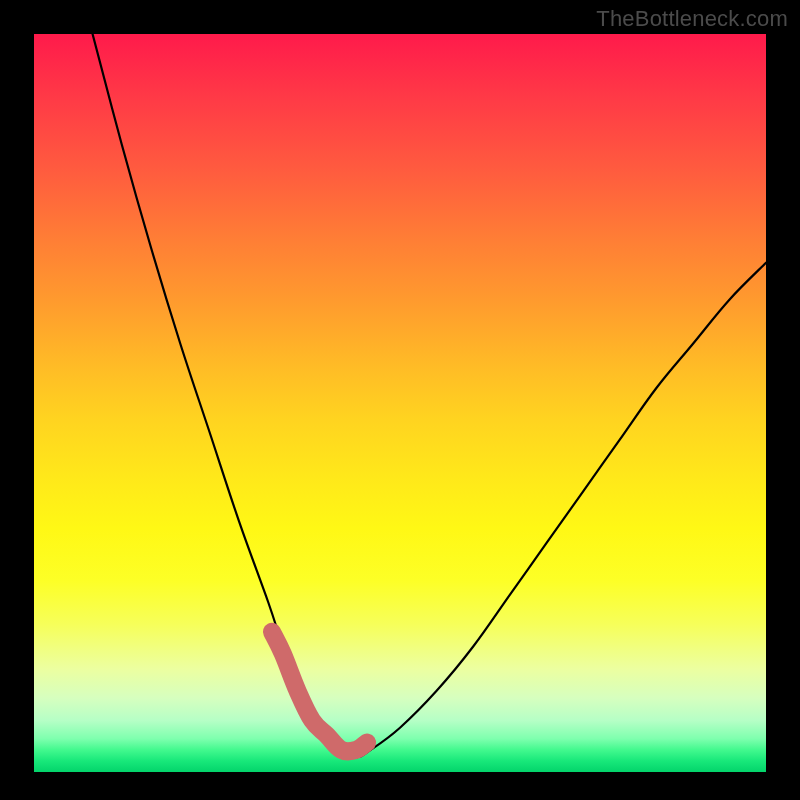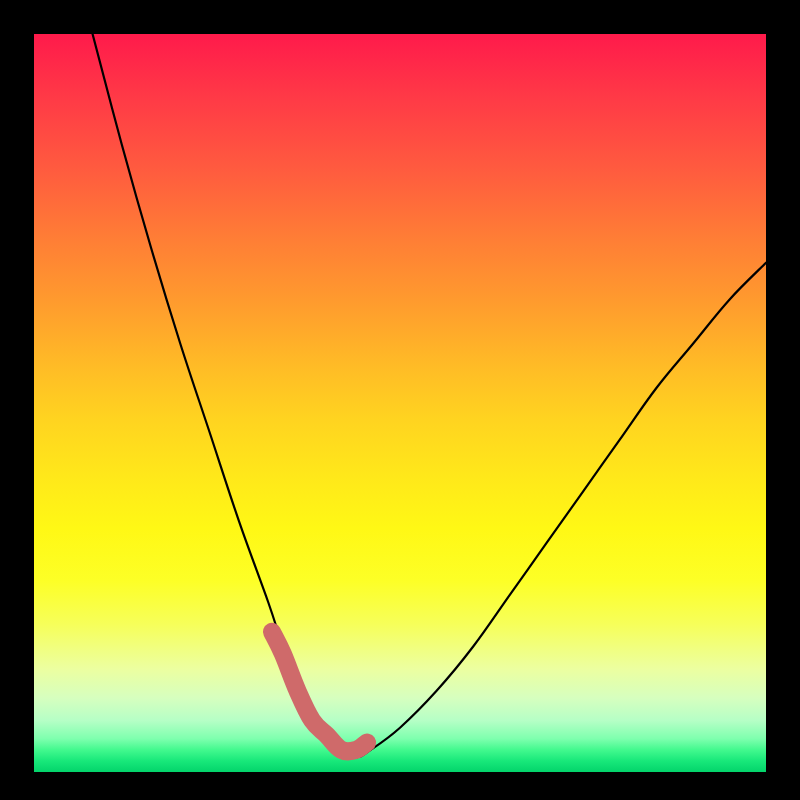--- a/index.html
+++ b/index.html
@@ -64,20 +64,21 @@
     width: 732px;
     height: 738px;
     z-index: 5;
   }
 </style>
 </head>
 <body>
 
 <div class="stage">
 
+  <div class="watermark">TheBottleneck.com</div>
 
   <div class="plot"></div>
 
   <svg class="curves" viewBox="0 0 732 738" preserveAspectRatio="none">
     <path id="thin-curve" fill="none" stroke="#000000" stroke-width="2.2" stroke-linecap="round" stroke-linejoin="round" d="M 58.56 0.00 C 63.83 19.93, 77.30 72.18, 87.84 110.70 C 98.38 149.22, 106.58 178.15, 117.12 214.02 C 127.66 249.89, 135.86 276.75, 146.40 309.96 C 156.94 343.17, 165.14 366.64, 175.68 398.52 C 186.22 430.40, 194.42 456.53, 204.96 487.08 C 215.50 517.63, 226.33 545.68, 234.24 568.26 C 242.15 590.84, 243.61 597.93, 248.88 612.54 C 254.15 627.15, 258.25 637.48, 263.52 649.44 C 268.79 661.40, 272.89 669.66, 278.16 678.96 C 283.43 688.26, 287.53 694.46, 292.80 701.10 C 298.07 707.74, 302.17 711.87, 307.44 715.86 C 312.71 719.85, 316.81 723.24, 322.08 723.24 C 327.35 723.24, 328.81 721.17, 336.72 715.86 C 344.63 710.55, 354.14 704.35, 366.00 693.72 C 377.86 683.09, 389.42 671.43, 402.60 656.82 C 415.78 642.21, 426.02 629.81, 439.20 612.54 C 452.38 595.27, 462.62 579.48, 475.80 560.88 C 488.98 542.28, 499.22 527.82, 512.40 509.22 C 525.58 490.62, 535.82 476.16, 549.00 457.56 C 562.18 438.96, 572.42 424.50, 585.60 405.90 C 598.78 387.30, 609.02 371.51, 622.20 354.24 C 635.38 336.97, 645.62 325.90, 658.80 309.96 C 671.98 294.02, 682.22 280.29, 695.40 265.68 C 708.58 251.07, 725.41 235.42, 732.00 228.78"></path>
     <path id="thick-curve" fill="none" stroke="#cf6a6a" stroke-width="18" stroke-linecap="round" stroke-linejoin="round" d="M 237.90 597.78 C 239.88 601.77, 244.27 609.29, 248.88 619.92 C 253.49 630.55, 258.25 644.86, 263.52 656.82 C 268.79 668.78, 272.89 678.37, 278.16 686.34 C 283.43 694.31, 287.53 695.79, 292.80 701.10 C 298.07 706.41, 302.17 713.20, 307.44 715.86 C 312.71 718.52, 317.47 717.19, 322.08 715.86 C 326.69 714.53, 331.08 709.81, 333.06 708.48"></path>
   </svg>
 
 </div>
 

